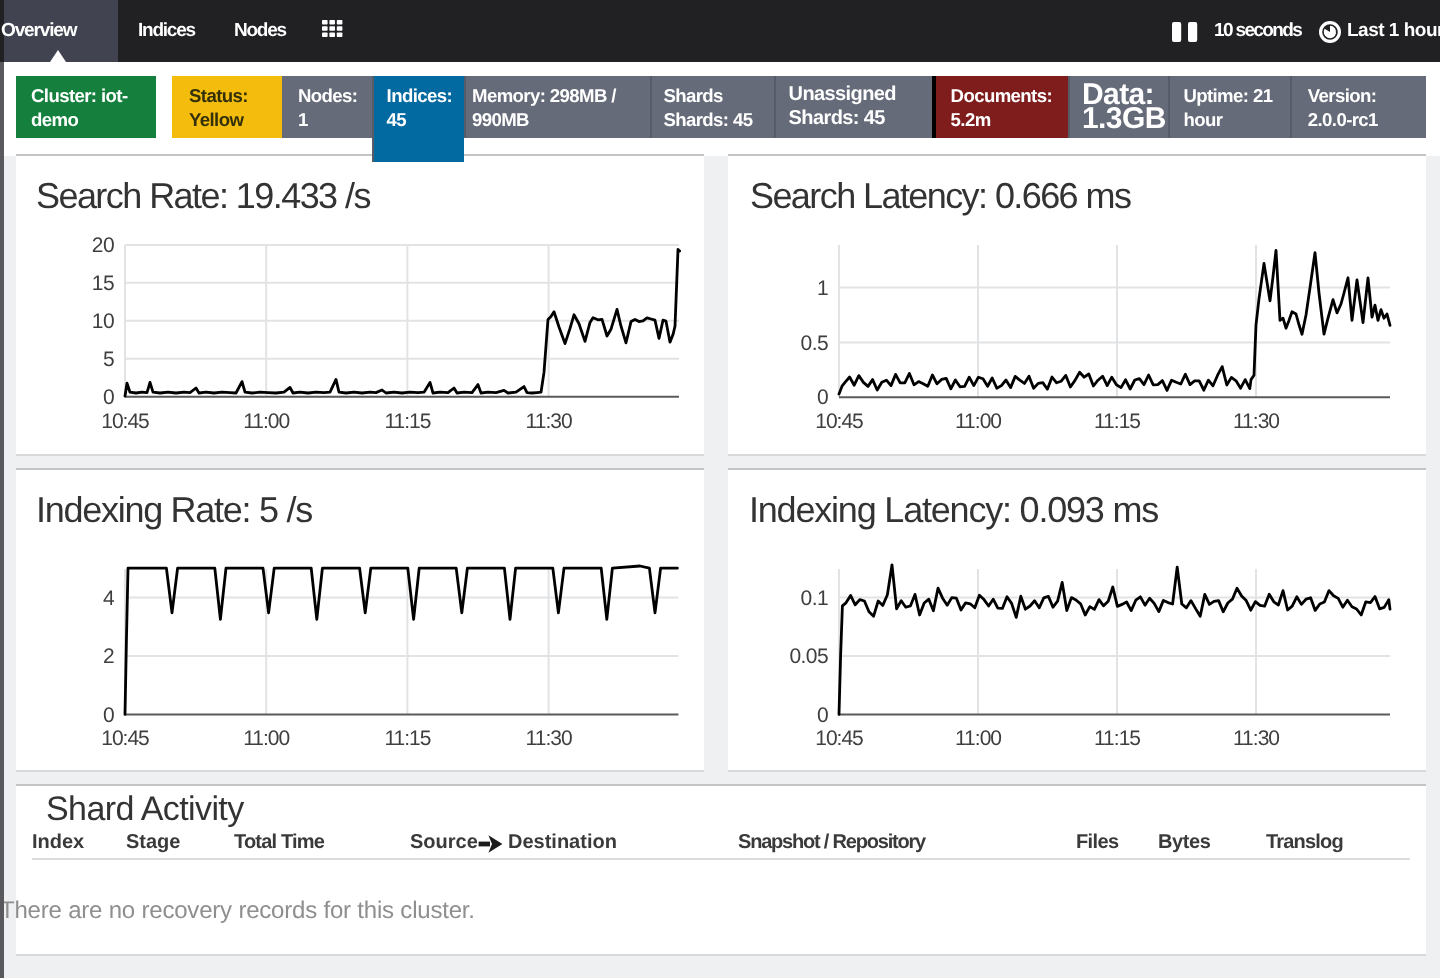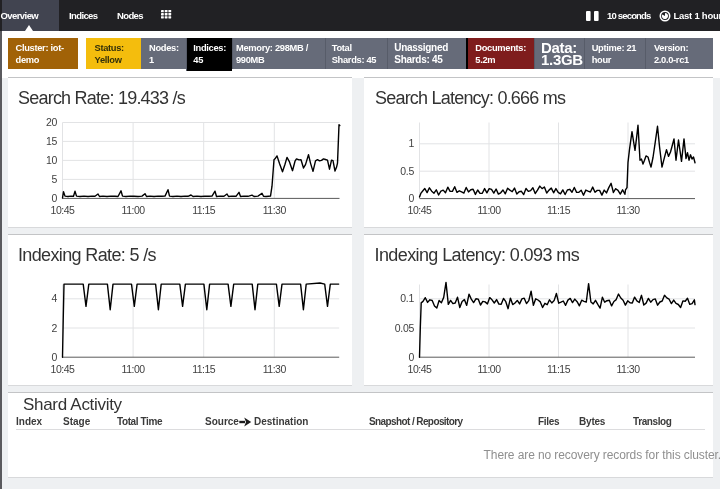--- a/index.html
+++ b/index.html
@@ -101,21 +101,21 @@
 <svg style="position:absolute;left:238.5px;top:416.5px" width="13" height="10" viewBox="0 0 13 10">
   <path d="M0.3 5 H6" fill="none" stroke="#1c1c1c" stroke-width="2.4"></path>
   <path d="M5.2 0.6 L12.2 5 L5.2 9.4 L7.0 5 Z" fill="#1c1c1c"></path>
 </svg>
 <div class="th" style="left:254px;letter-spacing:0">Destination</div>
 <div class="th" style="left:369px;letter-spacing:-0.6px">Snapshot / Repository</div>
 <div class="th" style="left:538px;letter-spacing:-0.3px">Files</div>
 <div class="th" style="left:579px;letter-spacing:-0.2px">Bytes</div>
 <div class="th" style="left:633px;letter-spacing:-0.4px">Translog</div>
 <div style="position:absolute;left:16px;top:429px;width:689px;height:0;border-top:1px solid #dcdcde"></div>
-<div style="position:absolute;left:0px;top:447.5px;width:721px;text-align:right;font-size:12px;color:#8f8f8f;letter-spacing:-0.1px">There are no recovery records for this cluster.</div>
+<div style="position:absolute;left:0px;top:447.5px;width:721px;text-align:left;font-size:12px;color:#8f8f8f;letter-spacing:-0.1px">There are no recovery records for this cluster.</div>
 
 <div style="position:absolute;left:0;top:0;width:720px;height:31px;background:#212124">
   <div style="position:absolute;left:1.5px;top:0;width:57.5px;height:31px;background:#414450"></div>
   <div style="position:absolute;left:24.6px;bottom:0;width:0;height:0;border-left:4.6px solid transparent;border-right:4.6px solid transparent;border-bottom:6px solid #ffffff"></div>
   <div class="tabtxt" style="left:0.5px;width:57.5px;text-align:left;letter-spacing:-0.57px">Overview</div>
   <div class="tabtxt" style="left:69px">Indices</div>
   <div class="tabtxt" style="left:117px">Nodes</div>
   <svg style="position:absolute;left:161px;top:10px" width="11" height="9" viewBox="0 0 11 9">
     <g fill="#fff">
       <rect x="0" y="0" width="2.8" height="2.3" rx="0.4"></rect>
@@ -133,24 +133,24 @@
     <rect x="0" y="0" width="4.6" height="10" rx="1" fill="#fff"></rect>
       <rect x="8" y="0" width="4.6" height="10" rx="1" fill="#fff"></rect>
   </svg>
   <div class="tabtxt" style="left:607px;letter-spacing:-0.82px">10 seconds</div>
   <svg style="position:absolute;left:658.5px;top:10px" width="12" height="12" viewBox="0 0 12 12">
     <circle cx="6" cy="6" r="4.7" fill="none" stroke="#fff" stroke-width="1.6"></circle>
     <path d="M6 6 L6 2.9 A3.1 3.1 0 1 1 3.3 4.4 Z" fill="#fff"></path>
   </svg>
   <div class="tabtxt" style="left:673.5px;letter-spacing:-0.25px">Last 1 hour</div>
 </div>
-<div style="position:absolute;left:8px;top:38px;width:70px;height:31px;background:#a16207;color:#fff;font-size:9.3px;font-weight:700;letter-spacing:-0.3px;line-height:12px;padding:4px 0 0 7.5px;box-sizing:border-box;white-space:nowrap;overflow:hidden"><b>Cluster: iot-</b><br><b>demo</b></div>
+<div style="position:absolute;left:8px;top:38px;width:70px;height:31px;background:#15803d;color:#fff;font-size:9.3px;font-weight:700;letter-spacing:-0.3px;line-height:12px;padding:4px 0 0 7.5px;box-sizing:border-box;white-space:nowrap;overflow:hidden"><b>Cluster: iot-</b><br><b>demo</b></div>
 <div style="position:absolute;left:86px;top:38px;width:55px;height:31px;background:#f4bd0d;color:#33300a;font-size:9.3px;font-weight:700;letter-spacing:-0.3px;line-height:12px;padding:4px 0 0 8.5px;box-sizing:border-box;white-space:nowrap;overflow:hidden">Status:<br><b>Yellow</b></div>
 <div style="position:absolute;left:141px;top:38px;width:45px;height:31px;background:#666b79;color:#fff;font-size:9.3px;font-weight:700;letter-spacing:-0.3px;line-height:12px;padding:4px 0 0 8px;box-sizing:border-box;white-space:nowrap;overflow:hidden"><b>Nodes:</b><br><b>1</b></div>
-<div style="position:absolute;left:186px;top:38px;width:46px;height:33px;background:#000000;border-left:1px solid #575c69;color:#fff;font-size:9.3px;font-weight:700;letter-spacing:-0.3px;line-height:12px;padding:4px 0 0 6.3px;box-sizing:border-box;white-space:nowrap;overflow:hidden"><b>Indices:</b><br><b>45</b></div>
+<div style="position:absolute;left:186px;top:38px;width:46px;height:43px;background:#0369a1;border-left:1px solid #575c69;color:#fff;font-size:9.3px;font-weight:700;letter-spacing:-0.3px;line-height:12px;padding:4px 0 0 6.3px;box-sizing:border-box;white-space:nowrap;overflow:hidden"><b>Indices:</b><br><b>45</b></div>
 <div style="position:absolute;left:232px;top:38px;width:93px;height:31px;background:#666b79;border-left:1px solid #575c69;color:#fff;font-size:9.3px;font-weight:700;letter-spacing:-0.3px;line-height:12px;padding:4px 0 0 3px;box-sizing:border-box;white-space:nowrap;overflow:hidden"><b>Memory: 298MB /</b><br><b>990MB</b></div>
-<div style="position:absolute;left:325px;top:38px;width:62px;height:31px;background:#666b79;border-left:1px solid #575c69;color:#fff;font-size:9.3px;font-weight:700;letter-spacing:-0.3px;line-height:12px;padding:4px 0 0 5.7px;box-sizing:border-box;white-space:nowrap;overflow:hidden"><b>Total</b><br><b>Shards: 45</b></div>
+<div style="position:absolute;left:325px;top:38px;width:62px;height:31px;background:#666b79;border-left:1px solid #575c69;color:#fff;font-size:9.3px;font-weight:700;letter-spacing:-0.3px;line-height:12px;padding:4px 0 0 5.7px;box-sizing:border-box;white-space:nowrap;overflow:hidden"><b>Shards</b><br><b>Shards: 45</b></div>
 <div style="position:absolute;left:387px;top:38px;width:79px;height:31px;background:#666b79;border-left:1px solid #575c69;color:#fff;font-size:10px;font-weight:700;letter-spacing:-0.3px;line-height:12px;padding:4px 0 0 6.3px;box-sizing:border-box;white-space:nowrap;overflow:hidden"><b>Unassigned</b><br><b>Shards: 45</b></div>
 <div style="position:absolute;left:466px;top:38px;width:68px;height:31px;background:#7f1d1d;border-left:2px solid #000000;color:#fff;font-size:9.3px;font-weight:700;letter-spacing:-0.3px;line-height:12px;padding:4px 0 0 7.3px;box-sizing:border-box;white-space:nowrap;overflow:hidden"><b>Documents:</b><br><b>5.2m</b></div>
 <div style="position:absolute;left:534px;top:38px;width:50px;height:31px;background:#666b79;border-left:1px solid #575c69;color:#fff;font-size:15px;font-weight:700;letter-spacing:-0.3px;line-height:12px;padding:4px 0 0 6px;box-sizing:border-box;white-space:nowrap;overflow:hidden"><b>Data:</b><br><b>1.3GB</b></div>
 <div style="position:absolute;left:584px;top:38px;width:61px;height:31px;background:#666b79;border-left:1px solid #575c69;color:#fff;font-size:9.3px;font-weight:700;letter-spacing:-0.3px;line-height:12px;padding:4px 0 0 6.7px;box-sizing:border-box;white-space:nowrap;overflow:hidden"><b>Uptime: 21</b><br><b>hour</b></div>
 <div style="position:absolute;left:645px;top:38px;width:68px;height:31px;background:#666b79;border-left:1px solid #575c69;color:#fff;font-size:9.3px;font-weight:700;letter-spacing:-0.3px;line-height:12px;padding:4px 0 0 7.9px;box-sizing:border-box;white-space:nowrap;overflow:hidden"><b>Version:</b><br><b>2.0.0-rc1</b></div>
 <div class="leftedge"></div>
 
 </body></html>

